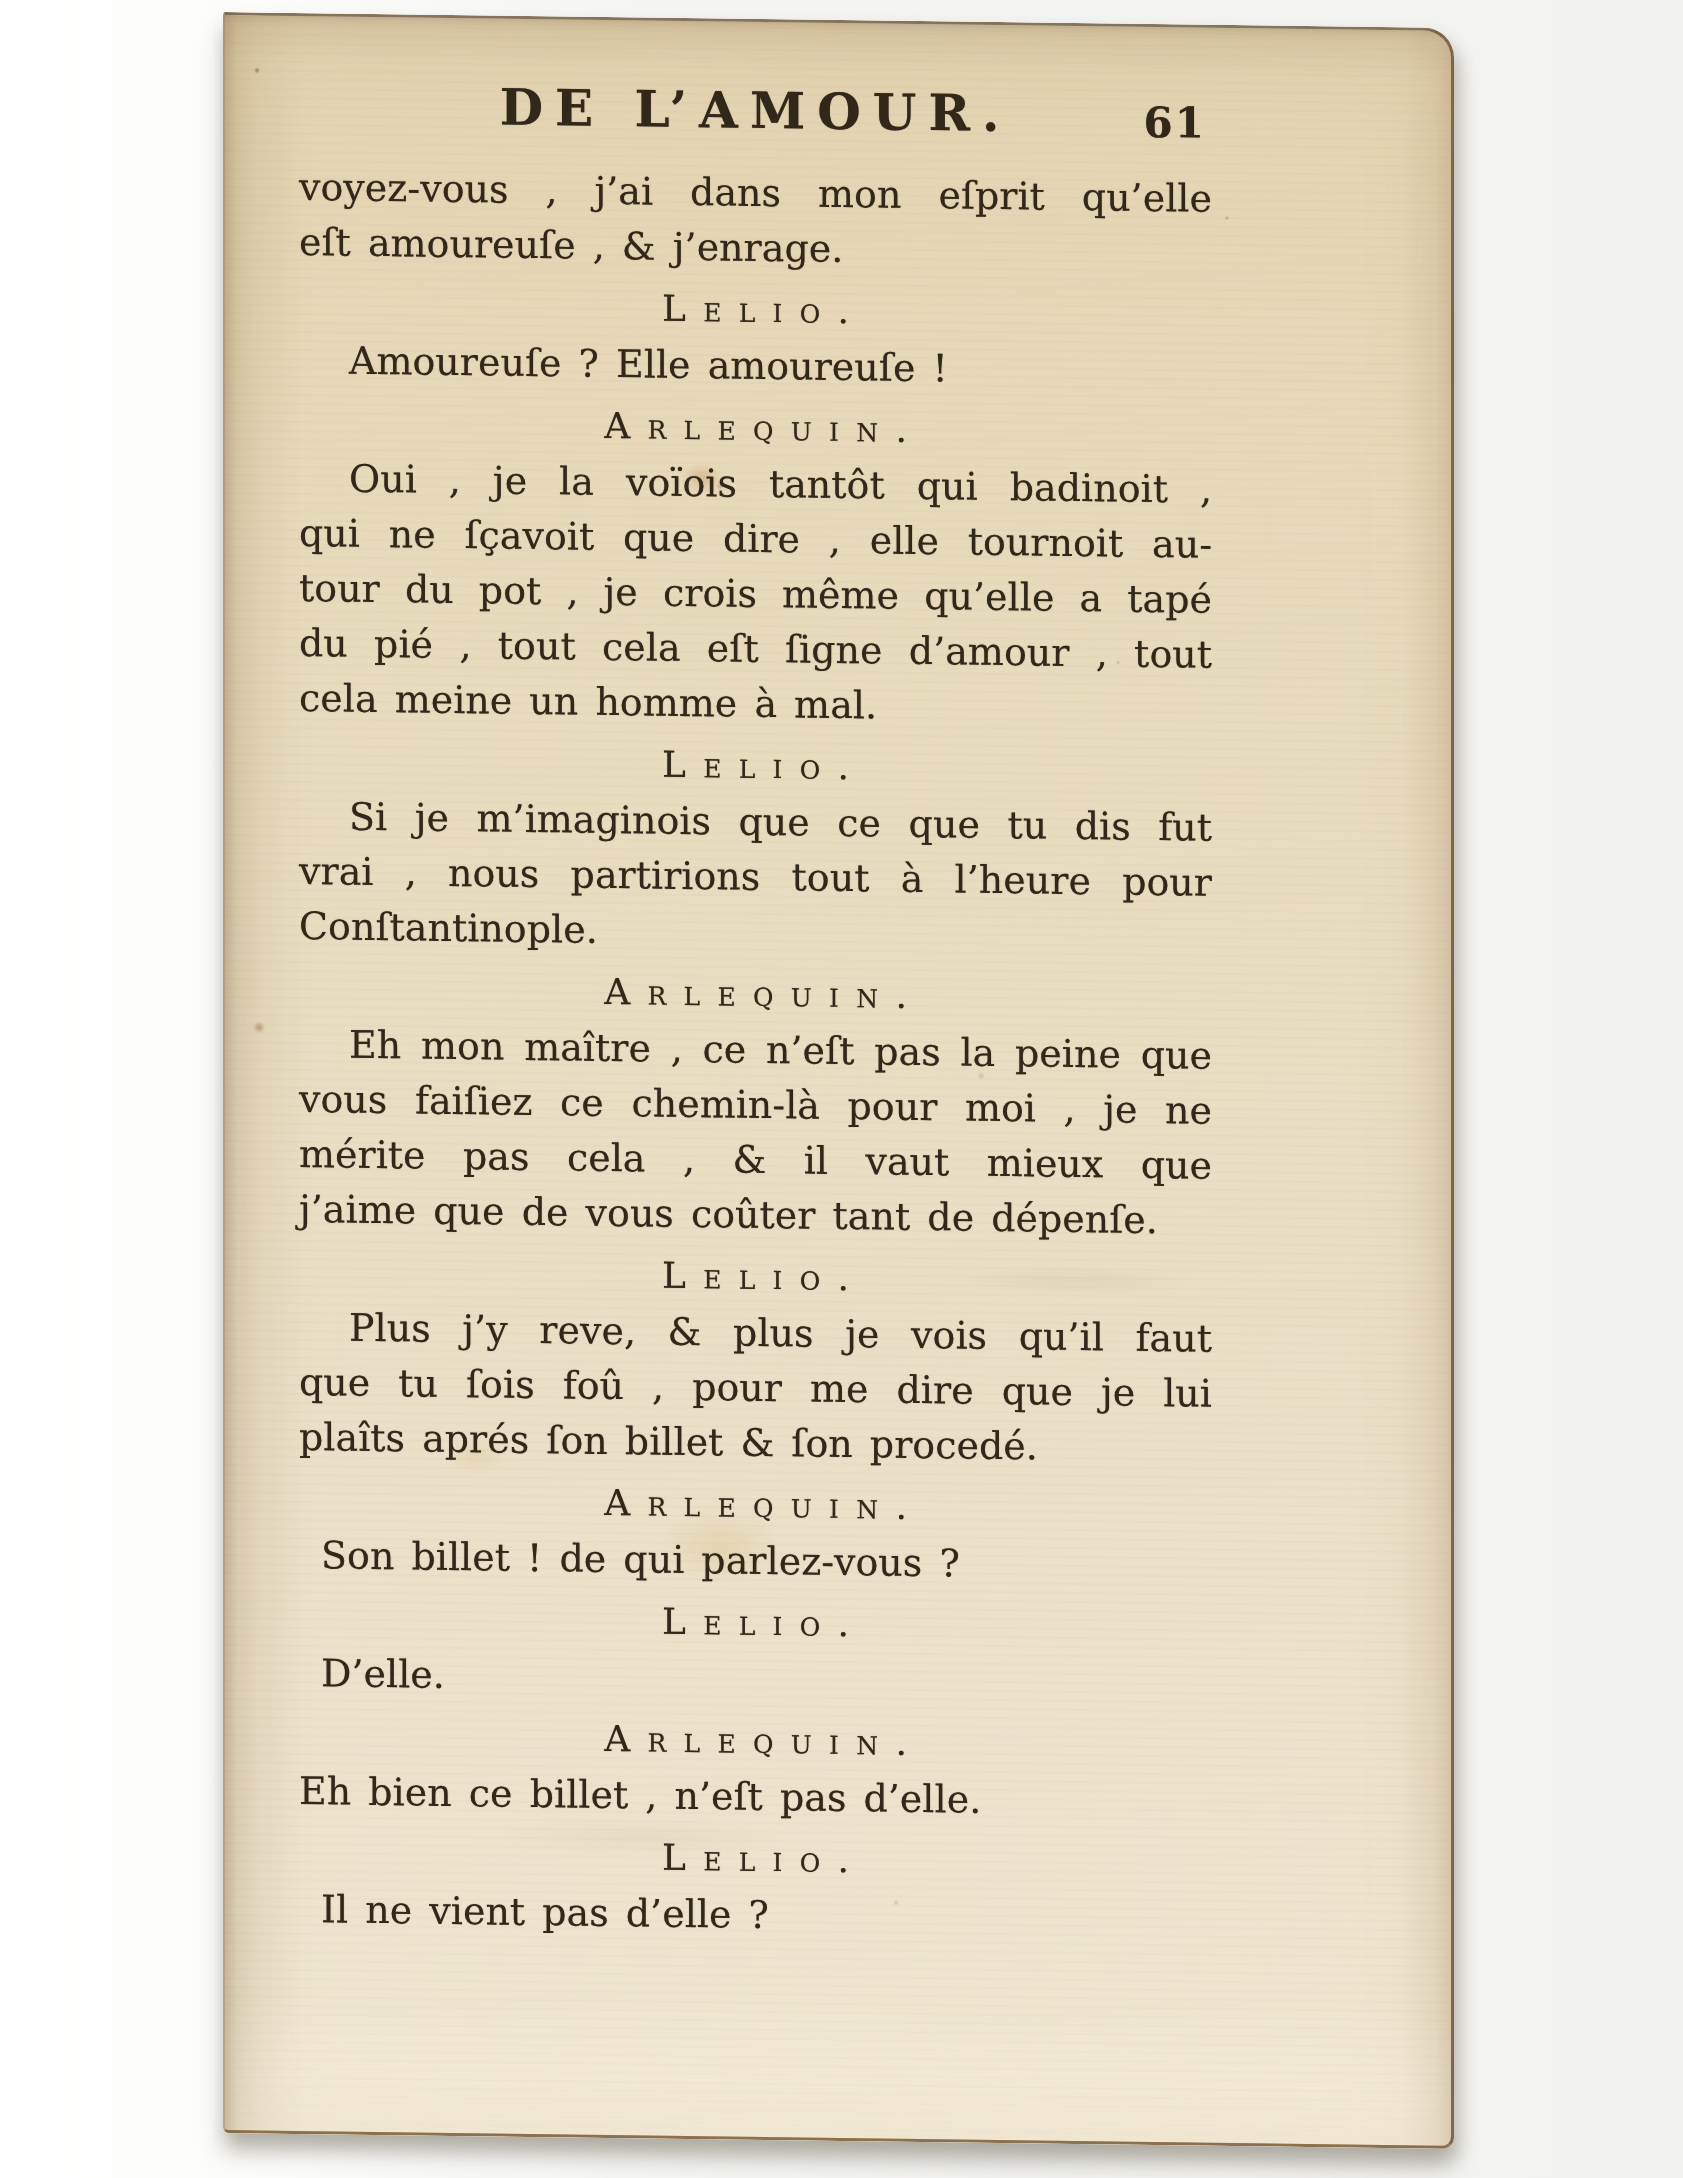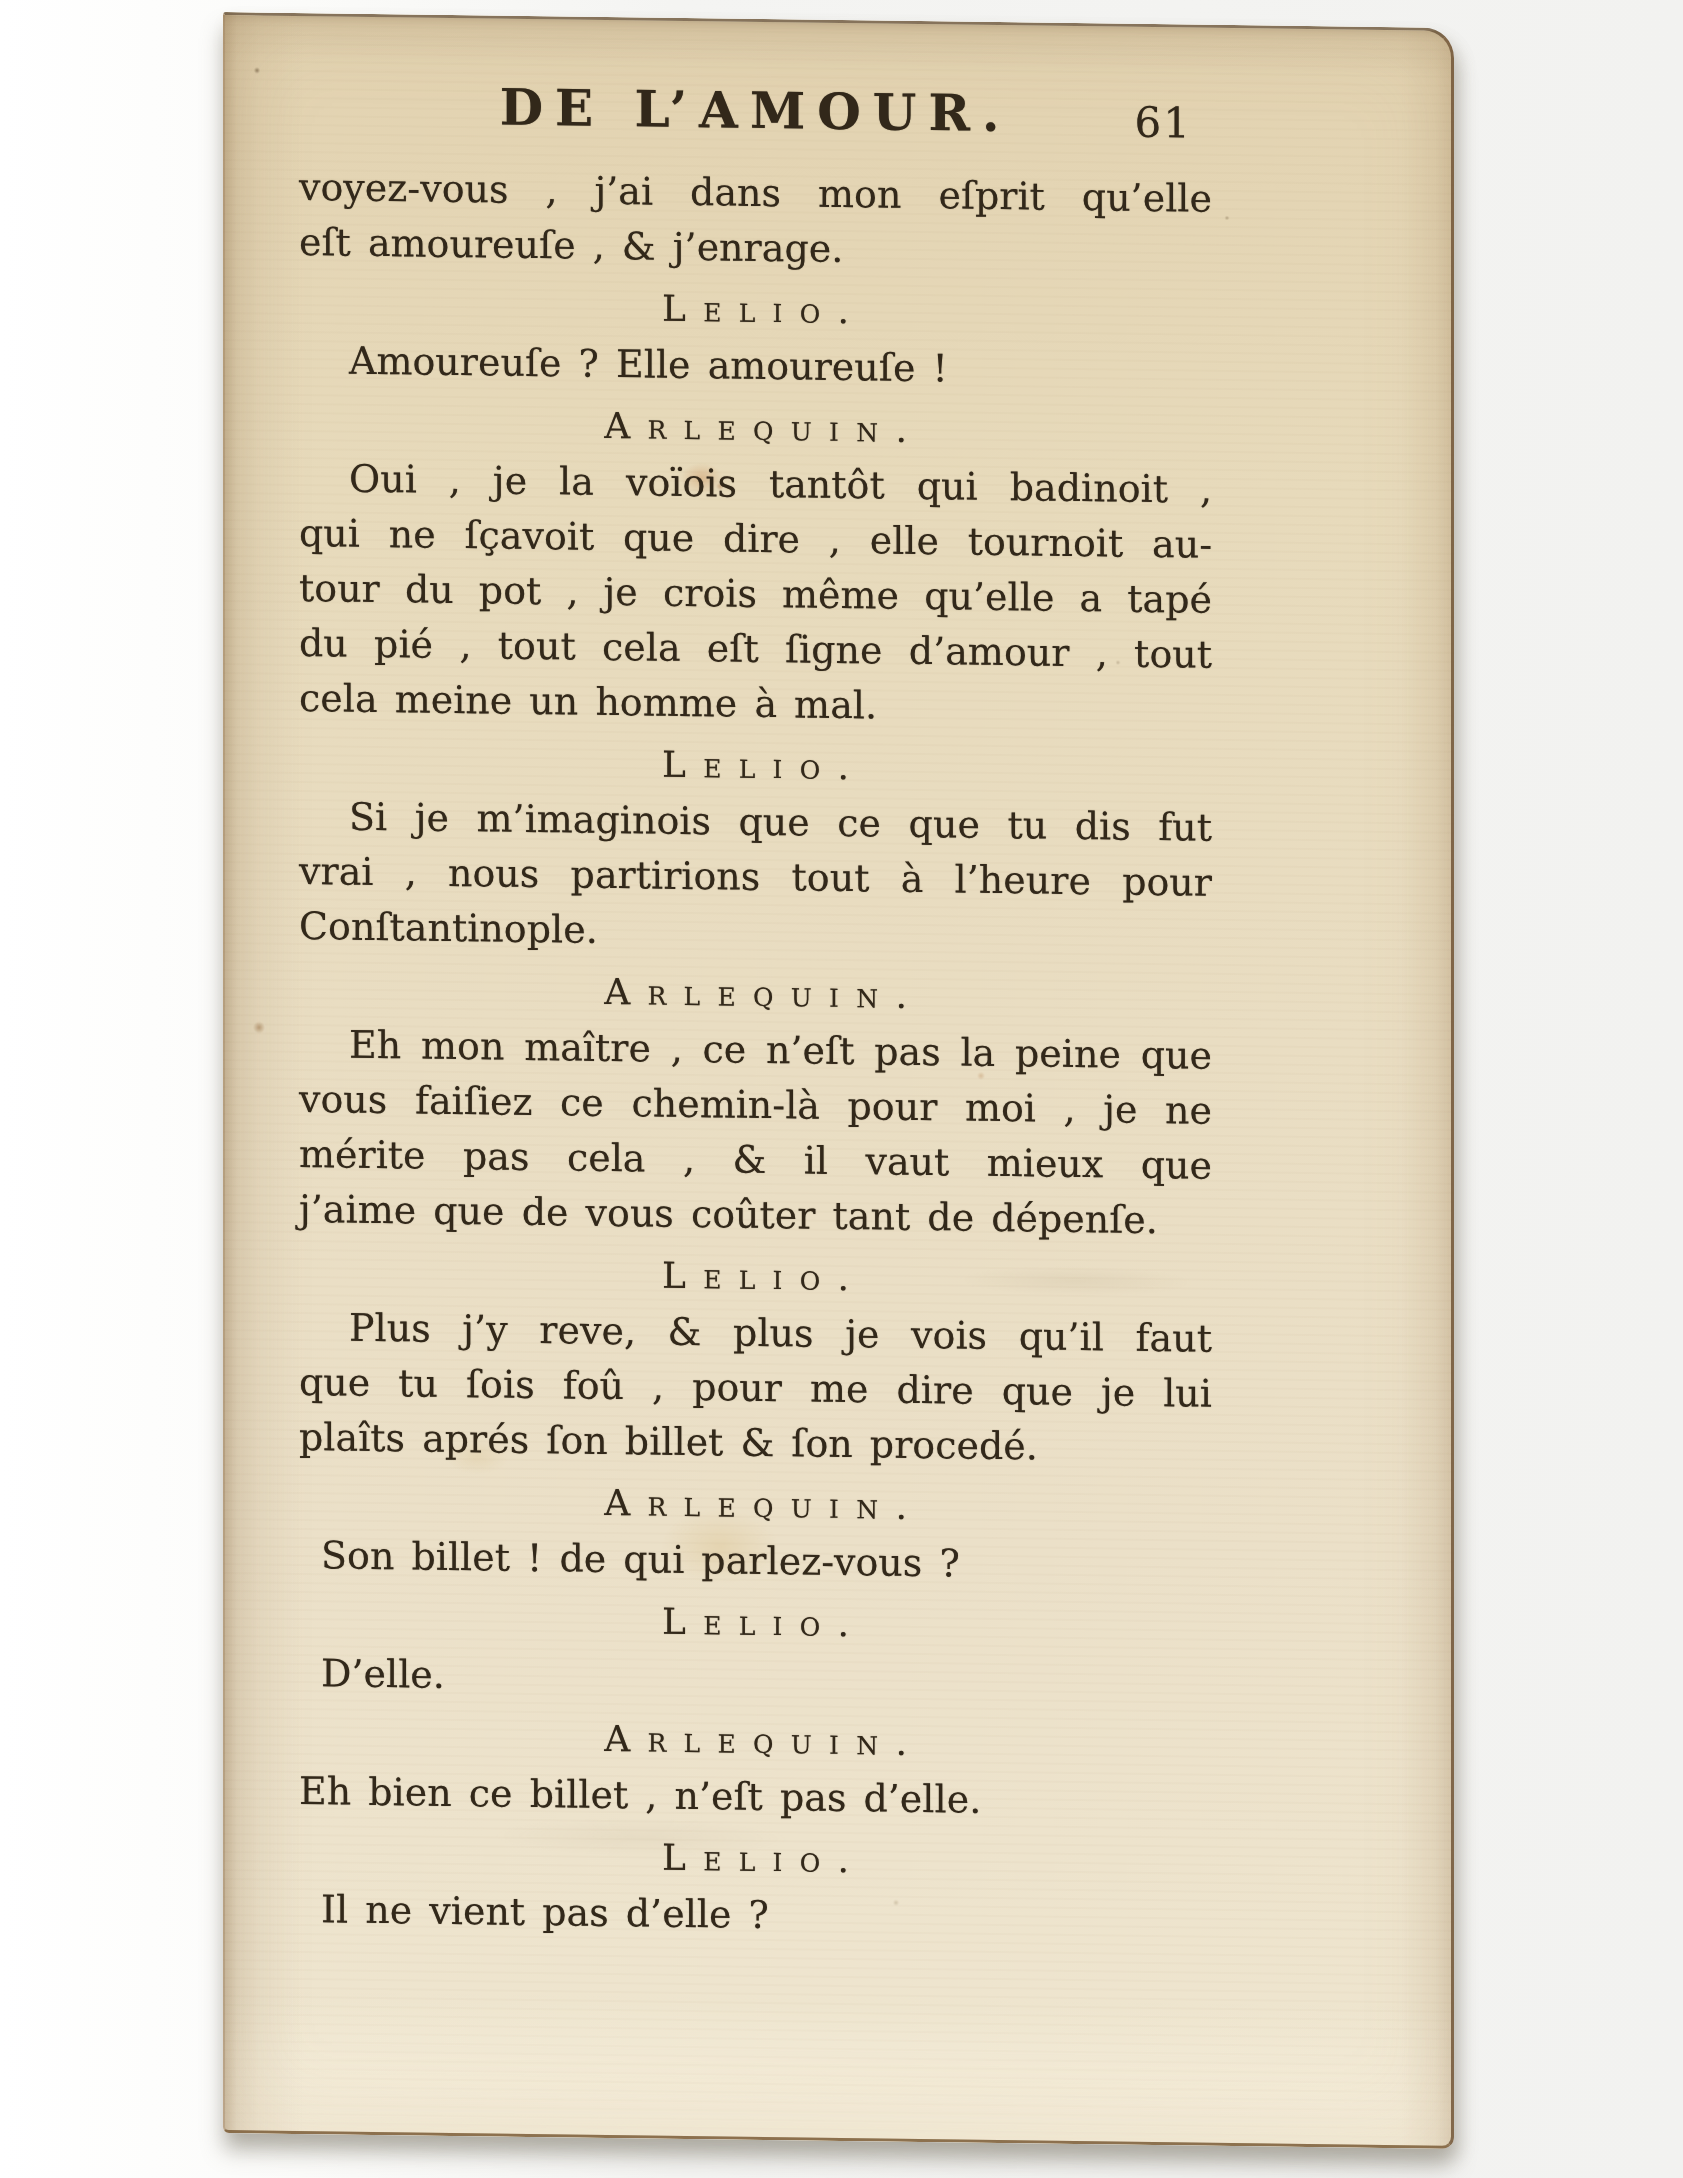--- a/index.html
+++ b/index.html
@@ -65,23 +65,23 @@
   .page-header { position: relative; height: 73px; margin-bottom: 12px; }
   .title {
     text-align: center;
     font-size: 50px;
     font-weight: bold;
     letter-spacing: 12px;
     white-space: nowrap;
   }
   .folio {
     position: absolute;
-    right: 20px; top: 12px;
+    right: 6px; top: 12px;
     font-size: 42px;
-    font-weight: normal;
+    font-weight: bold;
     letter-spacing: 2px;
   }
 
   .speaker {
     text-align: center;
     font-variant: small-caps;
     font-size: 36px;
     letter-spacing: 0.48em;
     text-indent: 0.48em; 
     margin: 13px 0 9px 0;

